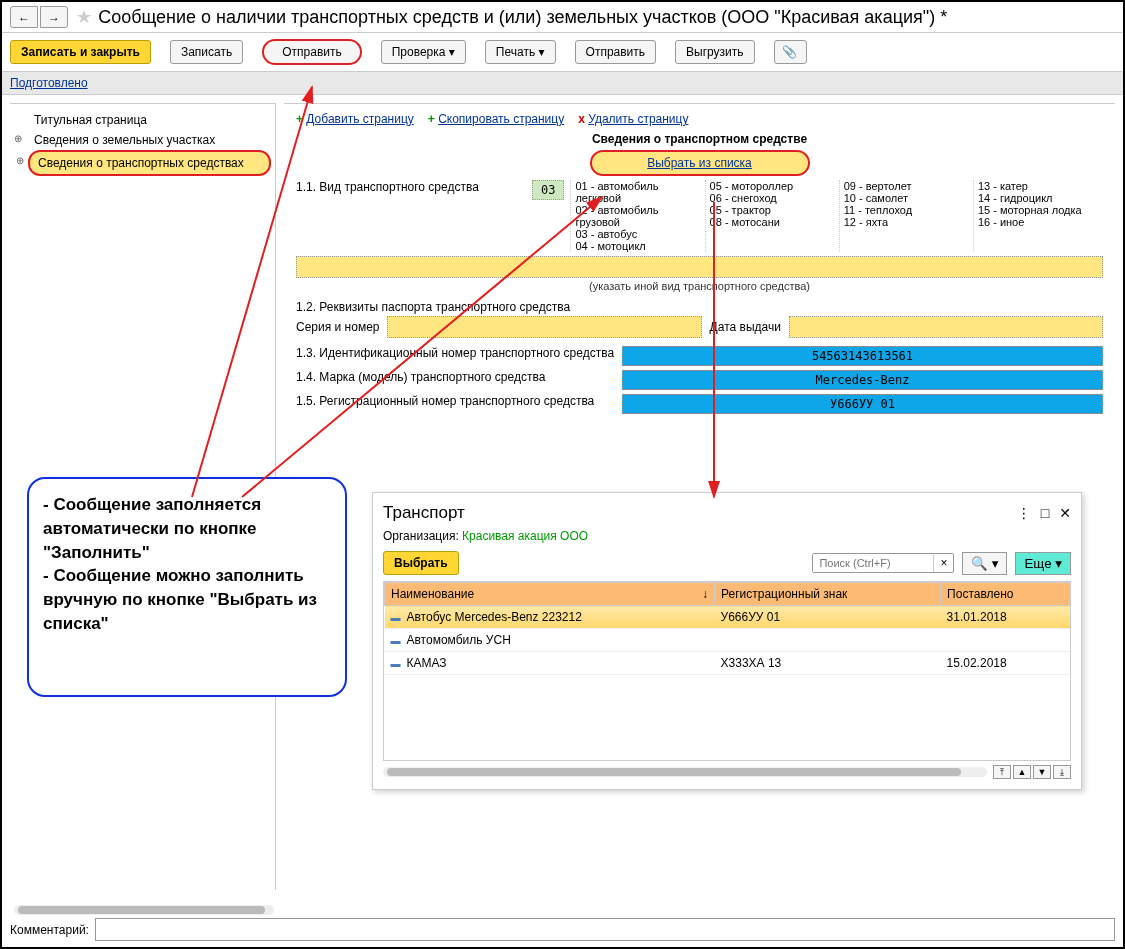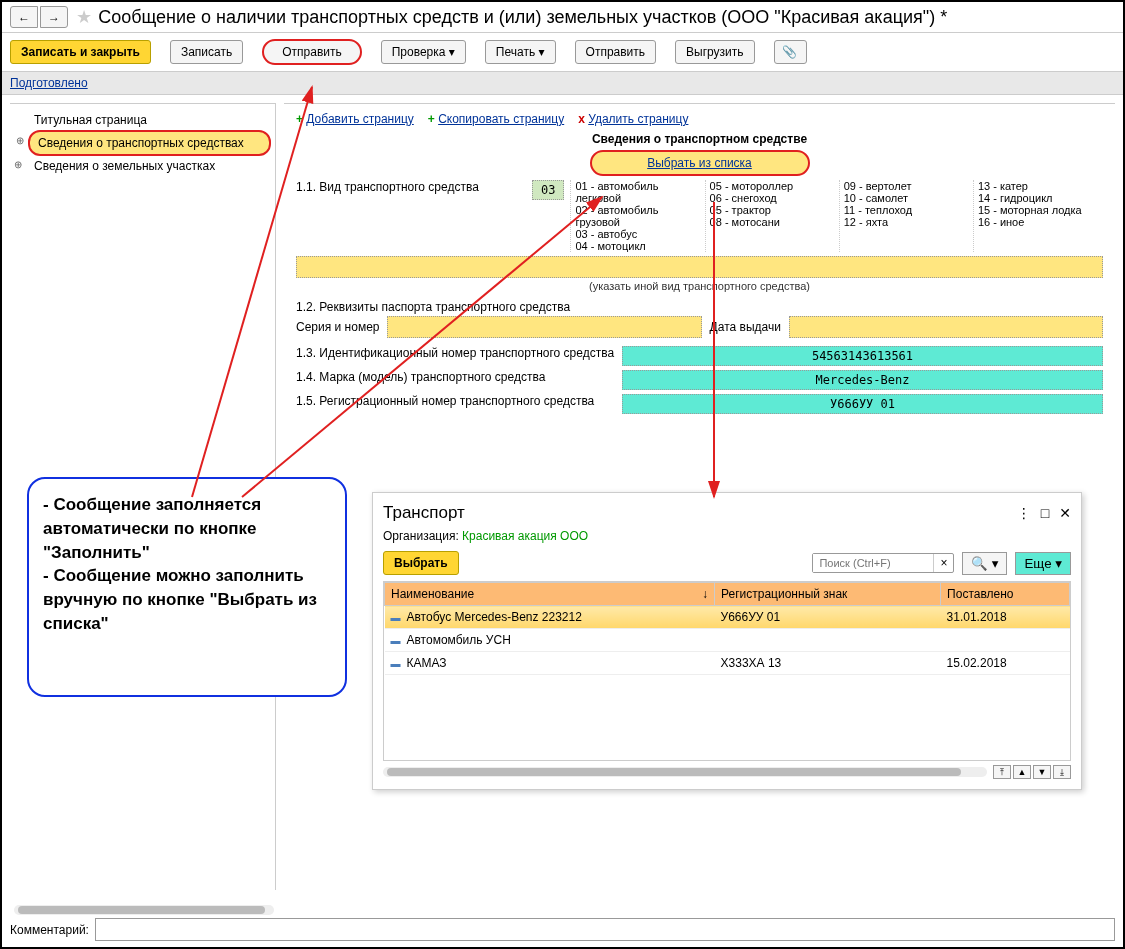--- a/index.html
+++ b/index.html
@@ -30,21 +30,21 @@
 .section-header { text-align: center; font-weight: bold; margin: 4px 0; }
 .select-link { display: block; text-align: center; color: #003399; text-decoration: underline; background: #ffe680; border: 2px solid #e02020; border-radius: 16px; padding: 4px 20px; width: 220px; margin: 2px auto 0; }
 .field-row { display: flex; align-items: flex-start; margin: 4px 0; gap: 6px; }
 .field-label { width: 230px; font-size: 12px; }
 .code-box { background: #d0e8c0; border: 1px dotted #999; padding: 2px 8px; font-family: monospace; }
 .type-table { display: flex; gap: 4px; font-size: 11px; flex: 1; }
 .type-col { flex: 1; border-left: 1px dotted #ccc; padding-left: 4px; }
 .wide-input { background: #ffe680; border: 1px dotted #999; height: 22px; flex: 1; }
 .full-yellow { background: #ffe680; border: 1px dotted #999; height: 22px; width: 100%; margin-top: 4px; }
 .hint { text-align: center; font-size: 11px; color: #333; margin: 2px 0 8px; }
-.green-val { background: #5eead4; border: 1px dotted #999; padding: 2px 14px; flex: 1; text-align: center; font-family: monospace; }
+.green-val { background: #0ea5e9; border: 1px dotted #999; padding: 2px 14px; flex: 1; text-align: center; font-family: monospace; }
 .section-label { font-size: 12px; margin: 6px 0 2px; }
 .sub-row { display: flex; align-items: center; gap: 8px; }
 .sub-label { font-size: 12px; }
 .popup { position: absolute; top: 490px; left: 370px; width: 710px; border: 1px solid #ccc; background: #fff; padding: 10px; box-shadow: 2px 2px 6px rgba(0,0,0,0.2); }
 .popup-header { display: flex; justify-content: space-between; align-items: center; margin-bottom: 6px; }
 .popup-title { font-size: 17px; }
 .popup-controls { display: flex; gap: 10px; font-size: 14px; }
 .popup-sub { margin-bottom: 8px; font-size: 12px; }
 .popup-sub .val { color: #009900; }
 .popup-toolbar { display: flex; gap: 8px; align-items: center; margin-bottom: 6px; }
@@ -92,22 +92,22 @@
   <button class="btn icon-only"><span>📎</span></button>
 </div>
 
 <div class="status-bar">
   <a class="status-link">Подготовлено</a>
 </div>
 
 <div class="main-area">
   <div class="sidebar">
     <div class="tree-item">Титульная страница</div>
+    <div class="tree-item has-children">Сведения о земельных участках</div>
     <div class="tree-item has-children selected">Сведения о транспортных средствах</div>
-    <div class="tree-item has-children">Сведения о земельных участках</div>
   </div>
 
   <div class="content">
     <div class="page-actions">
       <span class="page-action"><span class="plus">+</span> <u>Добавить страницу</u></span>
       <span class="page-action"><span class="plus">+</span> <u>Скопировать страницу</u></span>
       <span class="page-action"><span class="x">x</span> <u>Удалить страницу</u></span>
     </div>
 
     <div class="section-header">Сведения о транспортном средстве</div>

